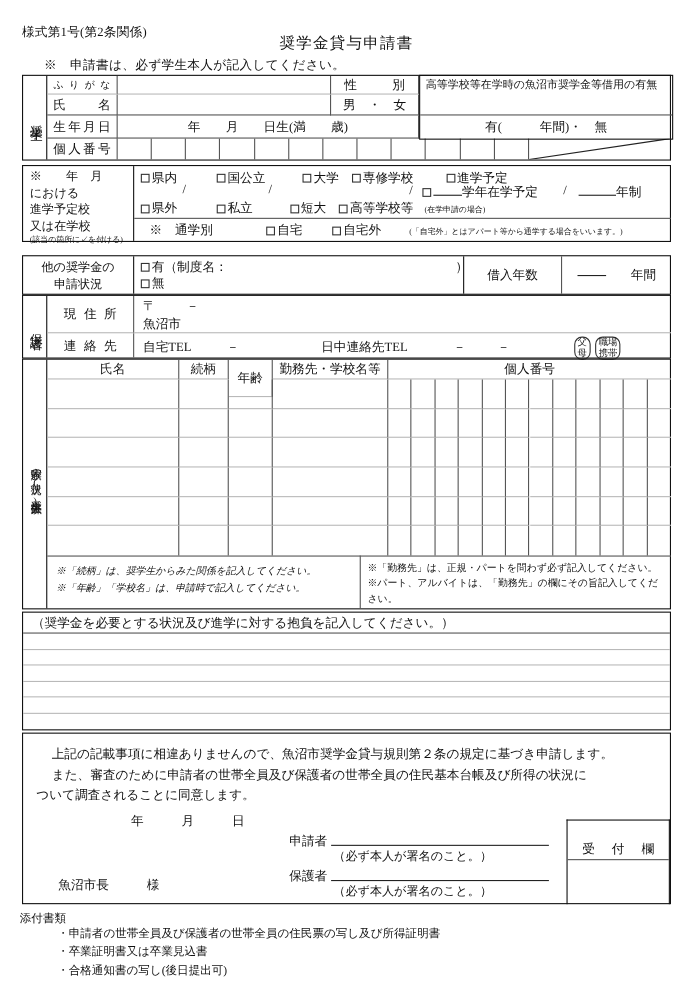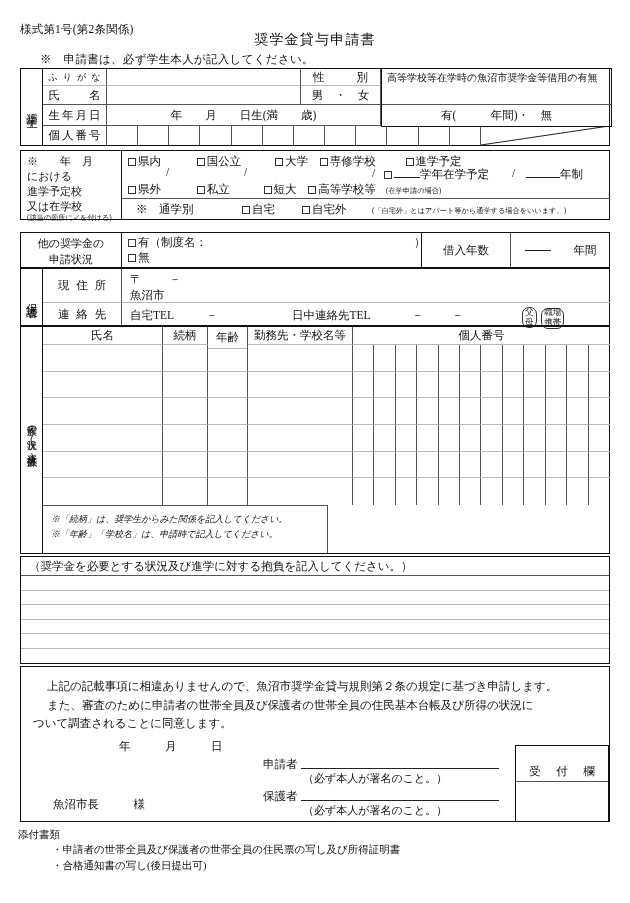--- a/index.html
+++ b/index.html
@@ -254,21 +254,21 @@
       <div style="position:absolute; left:8px; top:5px; font-size:11.5px;">自宅TEL</div>
       <div style="position:absolute; left:84px; top:5px; font-size:11.5px;">－</div>
       <div style="position:absolute; left:170px; top:5px; font-size:11.5px;">日中連絡先TEL</div>
       <div style="position:absolute; left:290px; top:5px; font-size:11.5px;">－</div>
       <div style="position:absolute; left:330px; top:5px; font-size:11.5px;">－</div>
       <div style="position:absolute; left:400px; top:2px;">
         <span class="rbox">
           <span>父</span>
           <span>母</span>
         </span>
-        <span class="rbox" style="margin-left:2px;font-family:Liberation Mono, monospace;">
+        <span class="rbox" style="margin-left:2px;">
           <span>職場</span>
           <span>携帯</span>
         </span>
       </div>
     </div>
   </div>
 
   <div class="frame" style="left:20px; top:326px; width:590px; height:228px;">
     <div class="cell thick-r" style="left:0; top:0; width:22px; height:226.4px;">
       <div class="vert vert-sm">
@@ -276,21 +276,21 @@
           <span>(奨学生以外)</span>
       </div>
     </div>
     <div id="family-table" style="position:absolute; left:22px; top:0; width:567px; height:178px;">
         <div class="cell br faint-b" style="left: 0px; top: 0px; width: 120px; height: 18px;">
           <div class="lbl">氏名</div>
         </div>
         <div class="cell br faint-b" style="left: 120px; top: 0px; width: 45px; height: 18px;">
           <div class="lbl">続柄</div>
         </div>
-        <div class="cell br faint-b" style="left: 165px; top: 0px; width: 40px; height: 22px;">
+        <div class="cell br faint-b" style="left: 165px; top: 0px; width: 40px; height: 34px;">
           <div class="lbl">年齢</div>
         </div>
         <div class="cell br faint-b" style="left: 205px; top: 0px; width: 105px; height: 18px;">
           <div class="lbl">勤務先・学校名等</div>
         </div>
         <div class="cell faint-b" style="left: 310px; top: 0px; width: 257px; height: 18px;">
           <div class="lbl">個人番号</div>
         </div>
         <div style="position: absolute; left: 0px; top: 18px; width: 567px; height: 26.6667px;">
           <div class="cell br faint-b" style="left: 0px; top: 0px; width: 120px; height: 26.6667px;"></div>
@@ -401,20 +401,26 @@
           <div class="cell" style="left: 545.583px; top: 0px; width: 21.4167px; height: 26.6667px;"></div>
         </div>
       </div>
 
     <div class="cell bt br" style="left:22px; top:178px; width:285px; height:48.4px;">
       <div style="padding:6px 4px 0 8px; font-size:9px; line-height:1.65;font-style:italic;">
         <div>※「続柄」は、奨学生からみた関係を記入してください。</div>
         <div>※「年齢」「学校名」は、申請時で記入してください。</div>
       </div>
     </div>
+    <div class="cell bt" style="left:307px; top:178px; width:282px; height:48.4px;">
+      <div style="padding:4px 4px 0 6px; font-size:9px; line-height:1.55;">
+        <div>※「勤務先」は、正規・パートを問わず必ず記入してください。</div>
+        <div>※パート、アルバイトは、「勤務先」の欄にその旨記入してください。</div>
+      </div>
+    </div>
   </div>
 
   <div class="frame" style="left:20px; top:556px; width:590px; height:108px;">
     <div class="cell bb" style="left:0; top:0; width:588.4px; height:19px;">
       <div class="lbl-left" style="padding-left:8px;">（奨学金を必要とする状況及び進学に対する抱負を記入してください。）</div>
     </div>
     <div id="essay-lines" style="position:absolute; left:0; top:19px; width:588.4px; height:87px;">
         <div class="cell faint-b" style="left: 0px; top: 0px; width: 100%; height: 14.5px;"></div>
         <div class="cell faint-b" style="left: 0px; top: 14.5px; width: 100%; height: 14.5px;"></div>
         <div class="cell faint-b" style="left: 0px; top: 29px; width: 100%; height: 14.5px;"></div>
@@ -446,16 +452,17 @@
     <div class="cell" style="left:494px; top:78px; width:94px; height:77px; border:1.2px solid #111; border-bottom:none;">
       <div class="cell bb" style="left:0; top:16px; width:100%; height:20px;">
         <div class="lbl sp2">受　付　欄</div>
       </div>
     </div>
   </div>
 
   <div class="attach-title">添付書類</div>
   <div class="attach-list" id="attach-list">
       <div>申請者の世帯全員及び保護者の世帯全員の住民票の写し及び所得証明書</div>
+      <div>卒業証明書又は卒業見込書</div>
       <div>合格通知書の写し(後日提出可)</div>
     </div>
 
 </div>
 
 </body></html>

